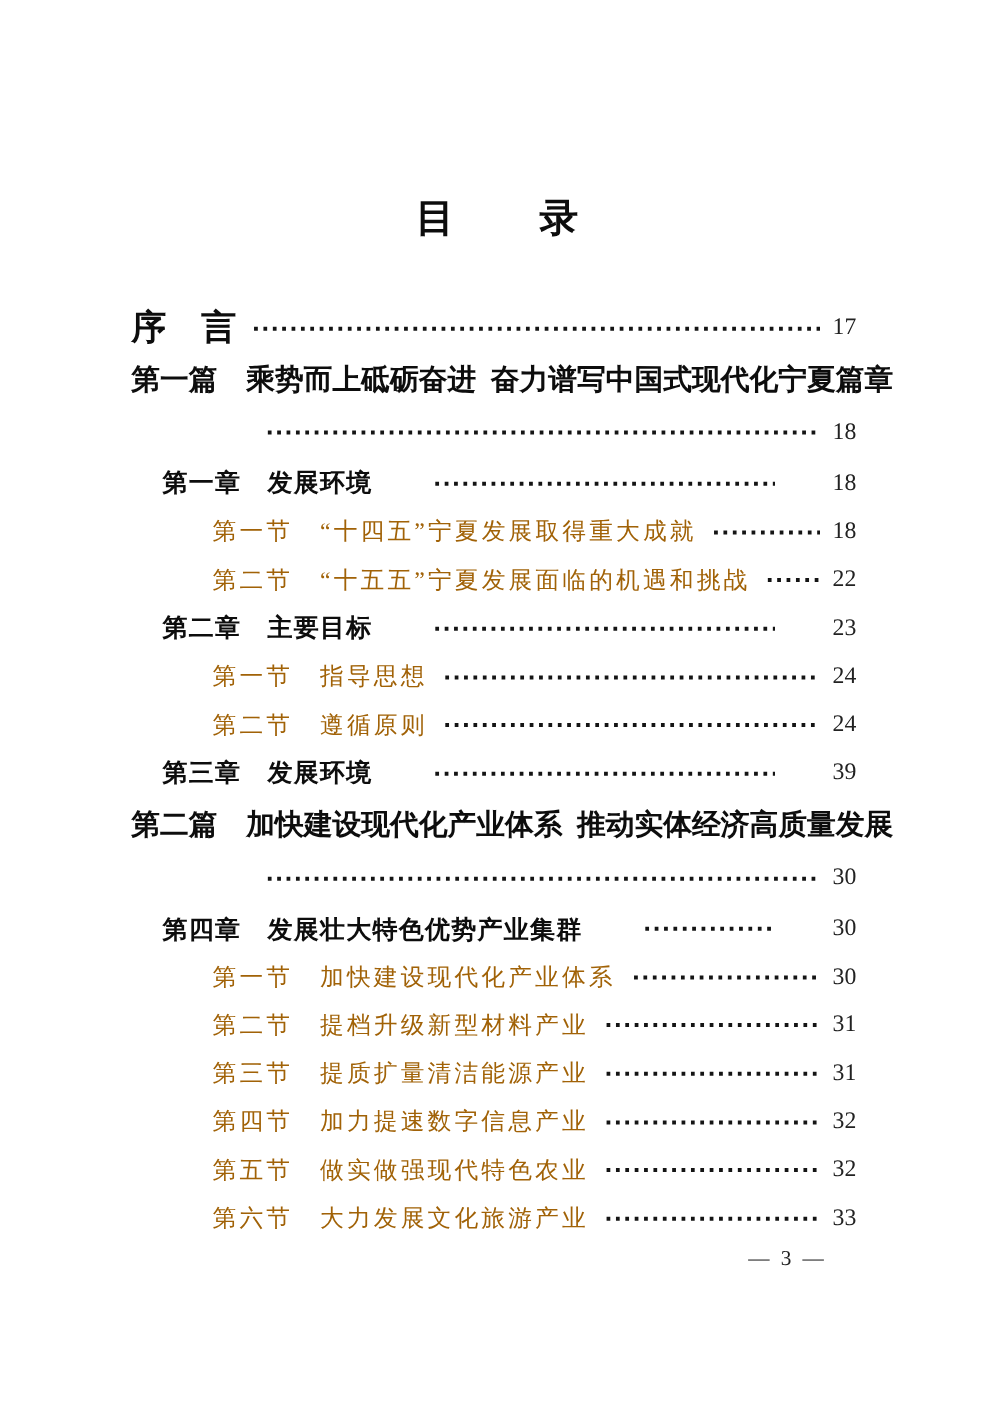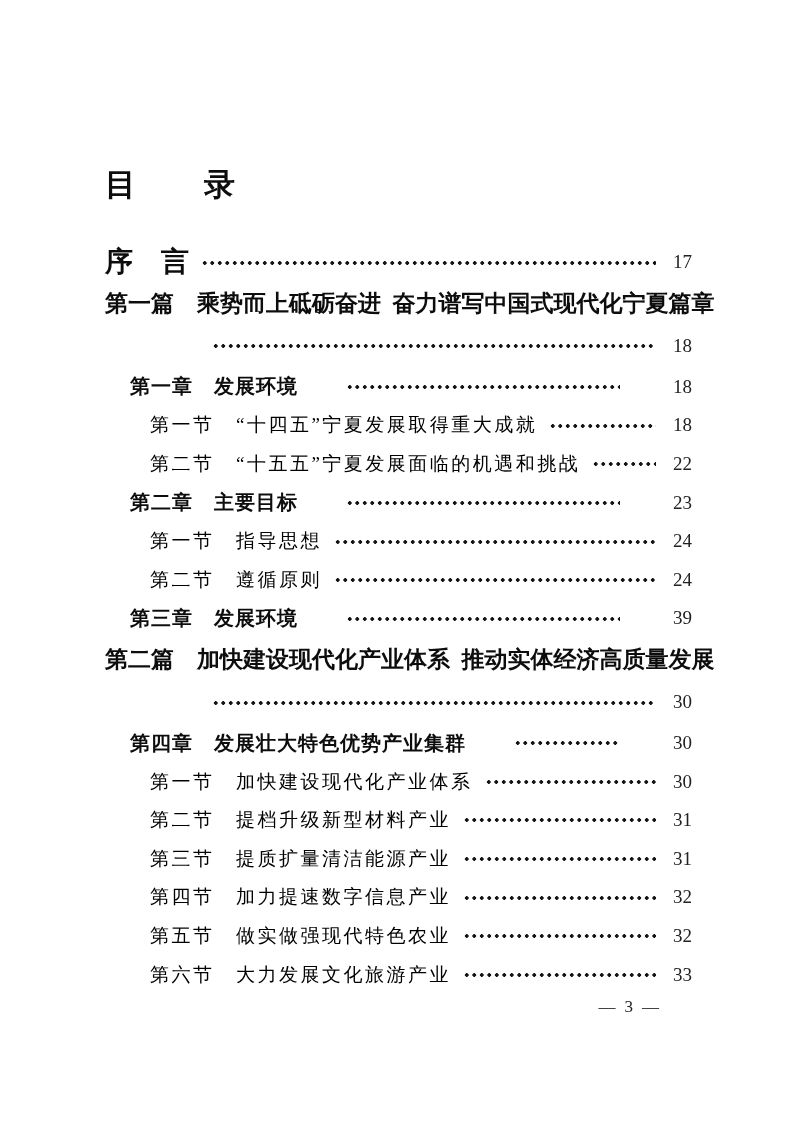--- a/index.html
+++ b/index.html
@@ -7,22 +7,22 @@
     position: relative;
     width: 794px; height: 1123px;
     margin: 0 auto;
     background: #ffffff;
     color: #111;
     overflow: hidden;
   }
   .doc-title {
     margin: 0;
     position: absolute;
-    top: 164px; left: 105px; right: 102px;
-    text-align: left;
+    top: 154px; left: 105px; right: 102px;
+    text-align: center;
     font-family: Liberation Sans, sans-serif;
     font-weight: 700;
     font-size: 31px;
     letter-spacing: 2px;
     color: #0d0d0d;
     white-space: pre;
   }
   .toc {
     position: absolute;
     top: 243px; left: 105px; right: 102px;
@@ -40,40 +40,40 @@
     margin-left: 12px;
     margin-right: 10px;
     background-image: radial-gradient(circle, #141414 1.6px, transparent 1.9px);
     background-size: 7.5px 7.5px;
     background-repeat: repeat-x;
     background-position: left center;
   }
   .num {
     flex: 0 0 auto;
     min-width: 26px;
-    text-align: right;
     font-family: "Liberation Serif", "DejaVu Serif", serif;
     font-size: 19px;
     color: #222;
   }
   .lvl-preface .lbl, .lvl-chapter .lbl, .part-title .lbl {
     font-family: "Liberation Sans", "DejaVu Sans", sans-serif;
     font-weight: 700;
     color: #0d0d0d;
   }
   .lvl-preface .lbl { font-size: 28px; }
   .lvl-chapter { padding-left: 25px; gap: 36px; }
   .lvl-chapter .lbl { font-size: 20px; letter-spacing: 1px; }
   .lvl-section { padding-left: 45px; }
   .lvl-section .lbl {
     font-family: "Liberation Serif", "DejaVu Serif", serif;
     font-weight: 400;
     font-size: 19px;
     letter-spacing: 2.5px;
-    color: #000000;
+    color: #a16207;
+    margin-left: 20px;
   }
   .part-title .lbl { font-size: 23px; }
   .part-cont .spacer { flex: 0 0 95px; }
   .footer {
     position: absolute;
     top: 997px; right: 126px;
     font-family: "Liberation Serif", "DejaVu Serif", serif;
     font-size: 17px;
     color: #222;
     display: flex;

